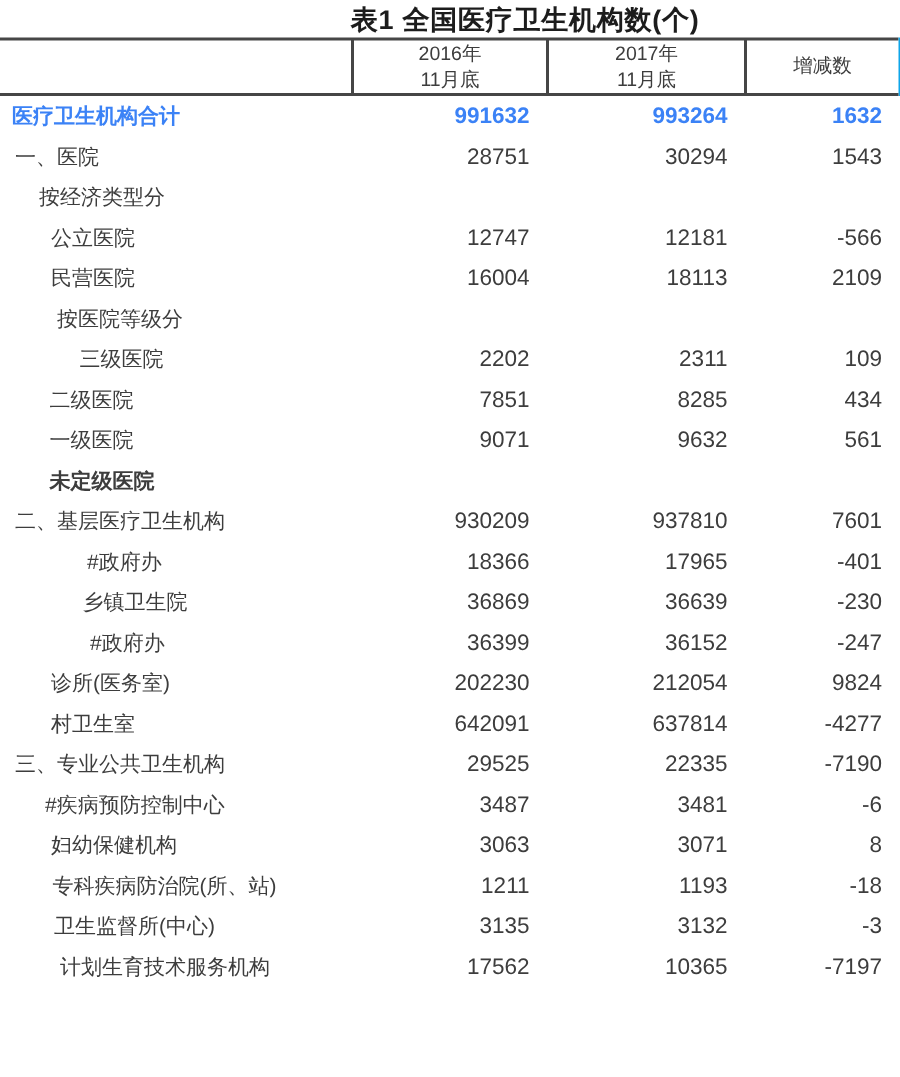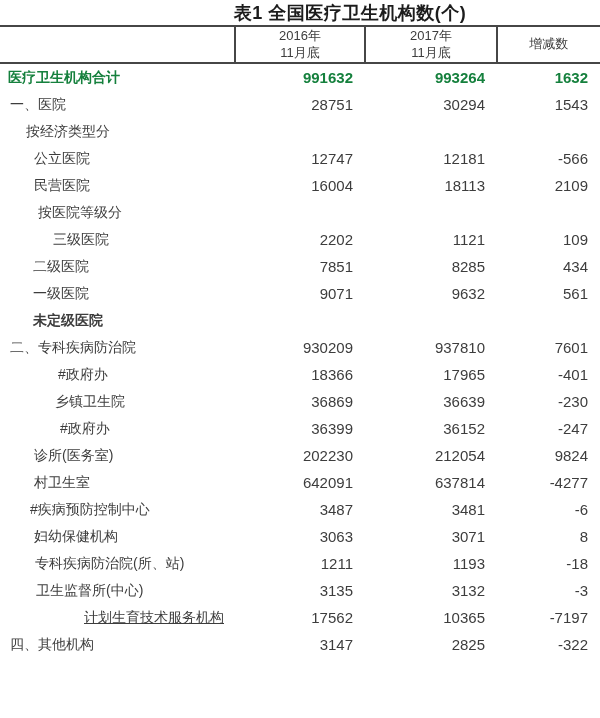--- a/index.html
+++ b/index.html
@@ -44,38 +44,38 @@
     font-size: 13px;
     font-weight: normal;
     color: #3d3d3d;
     text-align: center;
     vertical-align: middle;
     line-height: 1.25;
     white-space: pre-line;
     padding: 0;
   }
   thead th.vline { border-left: 2px solid #464646; }
-  thead th.last  { border-right: 1px solid #0ea5e9; border-radius: 14px; }
+  thead th.last  { border-right: 3px solid #0ea5e9; border-radius: 14px; }
   tbody td {
     height: 27px;
     padding: 0;
     font-size: 14px;
     color: #3d3d3d;
     vertical-align: middle;
     white-space: nowrap;
     overflow: hidden;
   }
   tbody td.num {
     text-align: right;
     padding-right: 12px;
     font-size: 15px;
   }
   tbody tr.bold td {
     font-weight: bold;
-    color: #15803d;
+    color: #3b82f6;
   }
 </style>
 </head>
 <body>
 
 <div class="page">
 
   <div class="title">表1  全国医疗卫生机构数(个)</div>
 
   <table class="stat-table">
@@ -128,21 +128,21 @@
         </tr>
         <tr>
           <td class="label" style="padding-left: 38px;">按医院等级分</td>
           <td class="num"></td>
           <td class="num"></td>
           <td class="num"></td>
         </tr>
         <tr>
           <td class="label" style="padding-left: 53px; margin-top: 44px;">三级医院</td>
           <td class="num">2202</td>
-          <td class="num">1121</td>
+          <td class="num">2311</td>
           <td class="num">109</td>
         </tr>
         <tr>
           <td class="label" style="padding-left: 33px;">二级医院</td>
           <td class="num">7851</td>
           <td class="num">8285</td>
           <td class="num">434</td>
         </tr>
         <tr>
           <td class="label" style="padding-left: 33px;">一级医院</td>
@@ -150,21 +150,21 @@
           <td class="num">9632</td>
           <td class="num">561</td>
         </tr>
         <tr>
           <td class="label" style="padding-left: 33px; font-weight: bold;">未定级医院</td>
           <td class="num"></td>
           <td class="num"></td>
           <td class="num"></td>
         </tr>
         <tr>
-          <td class="label" style="padding-left: 10px;">二、专科疾病防治院</td>
+          <td class="label" style="padding-left: 10px;">二、基层医疗卫生机构</td>
           <td class="num">930209</td>
           <td class="num">937810</td>
           <td class="num">7601</td>
         </tr>
         <tr>
           <td class="label" style="padding-left: 58px;">#政府办</td>
           <td class="num">18366</td>
           <td class="num">17965</td>
           <td class="num">-401</td>
         </tr>
@@ -186,20 +186,26 @@
           <td class="num">212054</td>
           <td class="num">9824</td>
         </tr>
         <tr>
           <td class="label" style="padding-left: 34px;">村卫生室</td>
           <td class="num">642091</td>
           <td class="num">637814</td>
           <td class="num">-4277</td>
         </tr>
         <tr>
+          <td class="label" style="padding-left: 10px;">三、专业公共卫生机构</td>
+          <td class="num">29525</td>
+          <td class="num">22335</td>
+          <td class="num">-7190</td>
+        </tr>
+        <tr>
           <td class="label" style="padding-left: 30px;">#疾病预防控制中心</td>
           <td class="num">3487</td>
           <td class="num">3481</td>
           <td class="num">-6</td>
         </tr>
         <tr>
           <td class="label" style="padding-left: 34px;">妇幼保健机构</td>
           <td class="num">3063</td>
           <td class="num">3071</td>
           <td class="num">8</td>
@@ -210,21 +216,21 @@
           <td class="num">1193</td>
           <td class="num">-18</td>
         </tr>
         <tr>
           <td class="label" style="padding-left: 36px;">卫生监督所(中心)</td>
           <td class="num">3135</td>
           <td class="num">3132</td>
           <td class="num">-3</td>
         </tr>
         <tr>
-          <td class="label" style="padding-left: 84px; text-decoration: underline;">计划生育技术服务机构</td>
+          <td class="label" style="padding-left: 40px;">计划生育技术服务机构</td>
           <td class="num">17562</td>
           <td class="num">10365</td>
           <td class="num">-7197</td>
         </tr>
         <tr>
           <td class="label" style="padding-left: 10px;">四、其他机构</td>
           <td class="num">3147</td>
           <td class="num">2825</td>
           <td class="num">-322</td>
         </tr>

